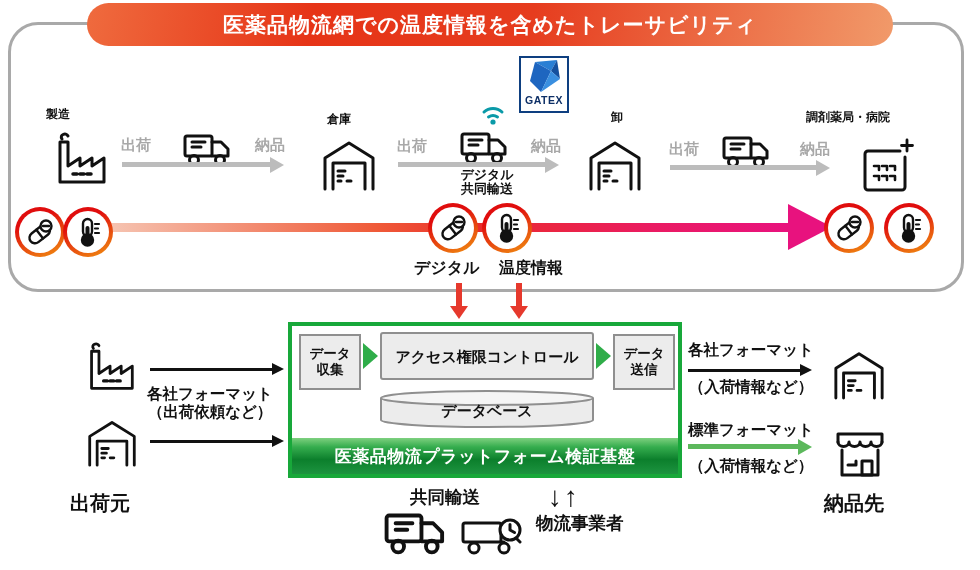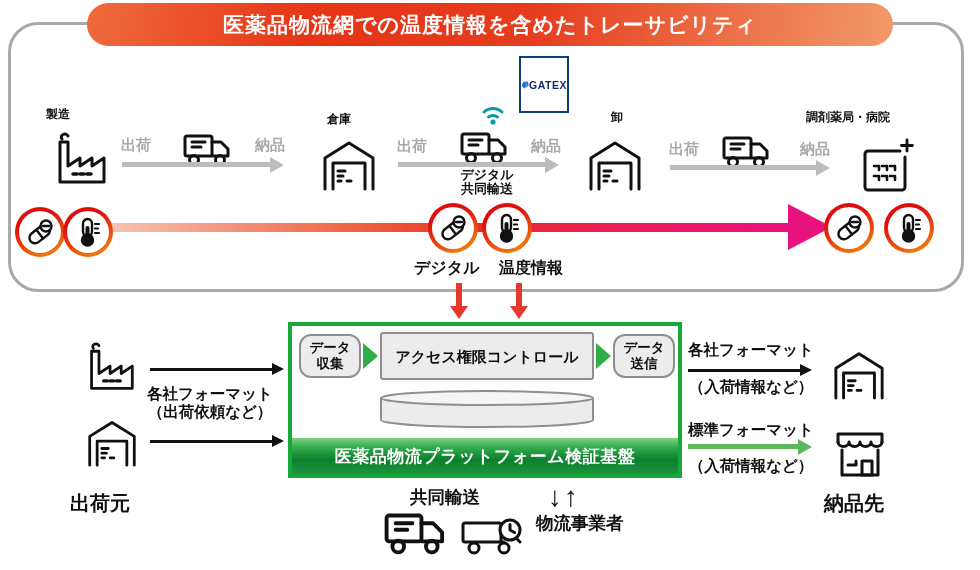--- a/index.html
+++ b/index.html
@@ -25,21 +25,21 @@
   .station-label { font-size:12px; font-weight:bold; color:#111; white-space:nowrap; }
   .ship-label { font-size:15px; font-weight:bold; color:#a8a8a8; white-space:nowrap; }
 
   .gray-shaft { height:5px; background:#bcbcbc; }
   .gray-head { width:0; height:0; border-top:8px solid transparent; border-bottom:8px solid transparent; border-left:14px solid #bcbcbc; }
 
   .badge { left:399px; top:66px; width:108px; height:28px;
     background:linear-gradient(180deg,#7cc6e8 0%,#2e86c8 45%,#0f5fa8 100%);
     border:1px solid #0d4d86; color:#fff; font-size:13.5px; font-weight:bold; z-index:7; }
   .gatex { left:519px; top:56px; width:50px; height:57px; background:#fff;
-    border:2px solid #0e3f80; z-index:7; display:flex; flex-direction:row; align-items:center;text-align:center; }
+    border:2px solid #0e3f80; z-index:7; display:flex; flex-direction:column; align-items:center;text-align:center; }
   .gatex-text { font-size:10.5px; font-weight:bold; color:#0d2f66; letter-spacing:0.5px; }
 
   .tacho { left:438px; top:168px; width:98px; text-align:center;
     font-size:13px; font-weight:bold; line-height:14px; z-index:3; }
 
   
   .trace-line { left:102px; top:223px; width:688px; height:9px; z-index:1;
     background:linear-gradient(90deg,#f6c7b5 0%,#ef5a38 40%,#ea2c2c 55%,#ea1b62 80%,#e8127e 100%); }
   .trace-head { left:788px; top:204px; width:0; height:0; z-index:1;
     border-top:23px solid transparent; border-bottom:23px solid transparent; border-left:44px solid #e8127e; }
@@ -51,21 +51,21 @@
   .info-label { font-size:16px; font-weight:bold; white-space:nowrap; z-index:3; }
 
   .red-shaft { width:6px; height:23px; background:#e6392d; }
   .red-head { width:0; height:0; border-left:9px solid transparent; border-right:9px solid transparent; border-top:13px solid #e6392d; }
 
   
   .platform-box { left:288px; top:322px; width:394px; height:156px;
     border:4px solid #18a83a; background:#fff; z-index:2; }
   .proc-box { background:#ececec; border:2px solid #8f8f8f; font-weight:bold;
     display:flex; flex-direction:column; align-items:center; justify-content:center; text-align:center; z-index:3; }
-  .proc-small { width:62px; height:44px; border-radius:12px; font-size:13.5px; line-height:16px; }
+  .proc-small { width:62px; height:56px; border-radius:0; font-size:13.5px; line-height:16px; }
   .proc-wide { width:214px; height:48px; border-radius:3px; font-size:15px; line-height:19px; white-space:nowrap; }
   .green-tri { width:0; height:0; border-top:13px solid transparent; border-bottom:13px solid transparent; border-left:15px solid #2fad49; z-index:3; }
   .band { left:292px; top:438px; width:386px; height:36px; z-index:3;
     background:linear-gradient(180deg,#7ed07f 0%,#35ad4e 25%,#0c7f2c 60%,#1d9440 100%);
     color:#fff; font-size:17px; font-weight:bold; letter-spacing:0.5px; }
 
   .fmt-label { font-size:15.5px; font-weight:bold; text-align:center; white-space:nowrap; }
   .black-shaft { height:3px; background:#111; }
   .black-head { width:0; height:0; border-top:6.5px solid transparent; border-bottom:6.5px solid transparent; border-left:12px solid #111; }
   .lgreen-shaft { height:5px; background:#5cb85c; }
@@ -283,20 +283,21 @@
     <div>データ</div>
     <div>送信</div>
   </div>
 
   <span class="abs" style="left:377px; top:389px; z-index:3;">
     <svg class="icon" width="220" height="40" viewBox="0 0 220 40">
       <path d="M4 9 V31 a106 7 0 0 0 212 0 V9" fill="#ececec" stroke="#8f8f8f" stroke-width="2"></path>
       <ellipse cx="110" cy="9" rx="106" ry="7" fill="#f5f5f5" stroke="#8f8f8f" stroke-width="2"></ellipse>
     </svg>
   </span>
+  <div class="abs bold center" style="left:377px; top:402px; width:220px; font-size:15px; z-index:4;">データベース</div>
 
   <div class="abs band center">
     <span>医薬品物流プラットフォーム検証基盤</span>
   </div>
 
   <span class="abs" style="left:84px; top:342px;">
     <svg class="icon" width="54" height="50" viewBox="0 0 58 54" fill="none" stroke="#111" stroke-width="3" stroke-linecap="round" stroke-linejoin="round">
       <path d="M10 7 c-3 -4 4 -7 6 -3"></path>
       <path d="M8 10 V50 H52 V26 L40 34 V26 L28 34 V26 L16 34 V10 Z"></path>
       <path d="M21 42 h4 M28 42 h4 M35 42 h4" stroke-width="3.5"></path>

